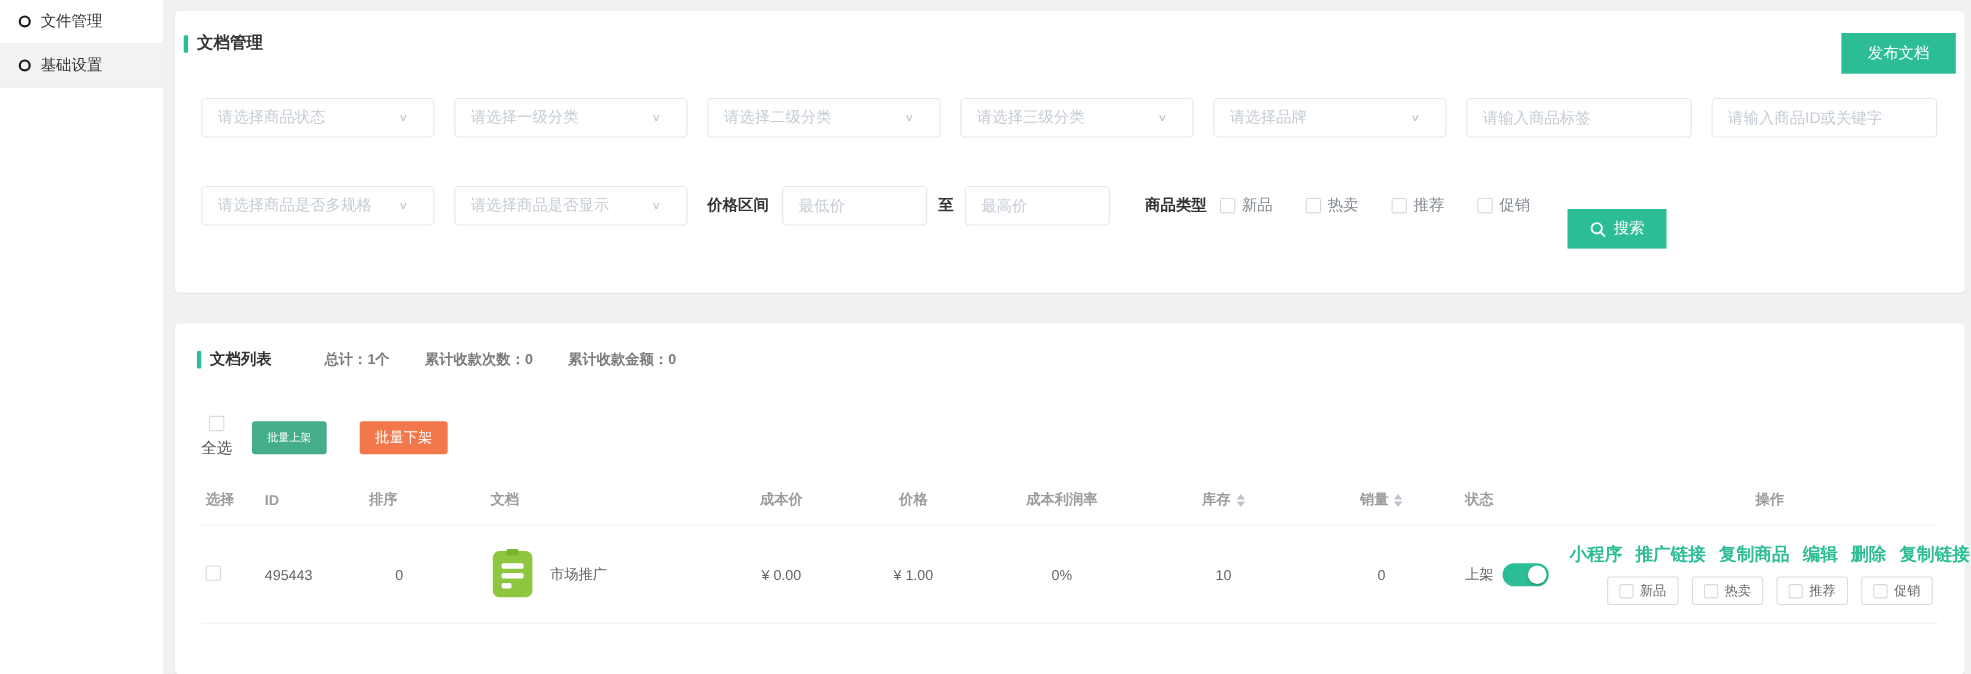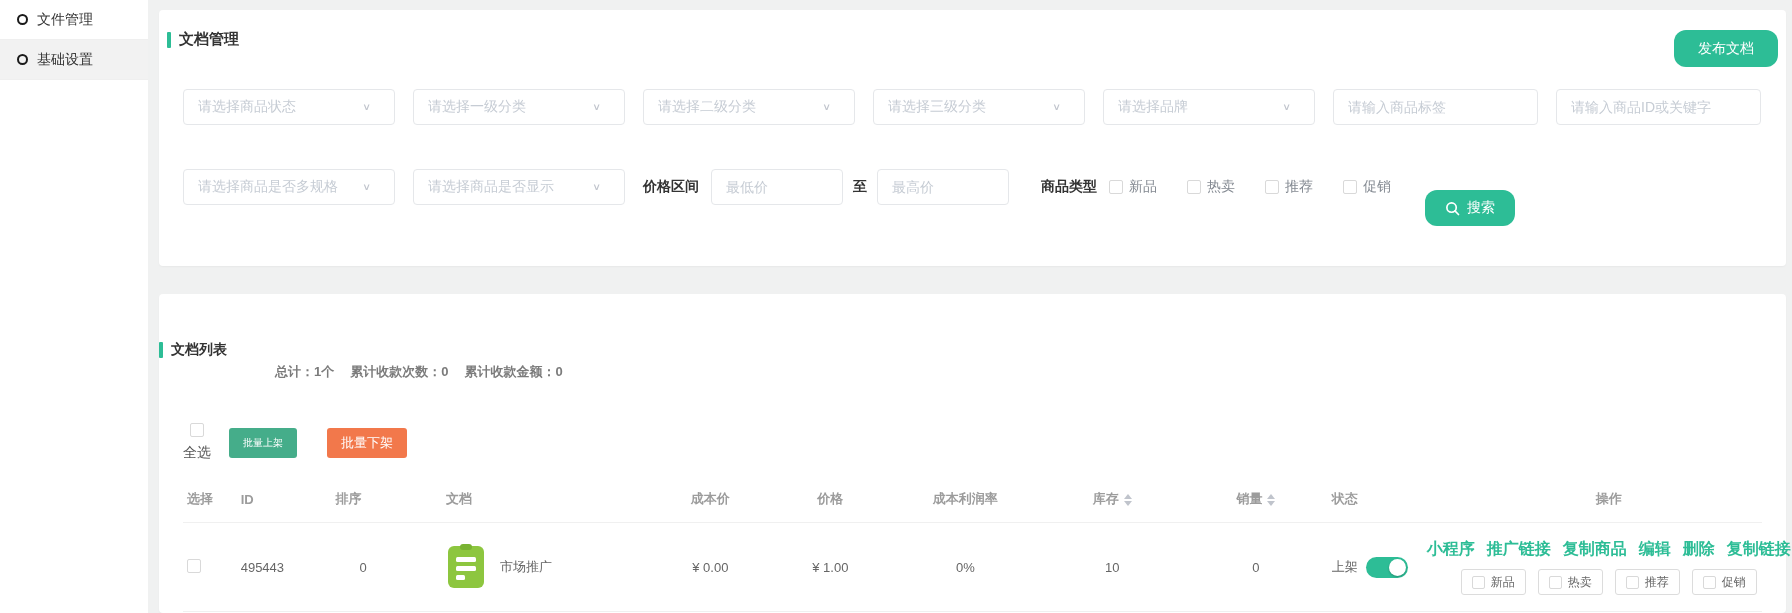--- a/index.html
+++ b/index.html
@@ -17,21 +17,21 @@
   
   .main { flex:1; padding:10px 6px 0 11px; display:flex; flex-direction:column; overflow:hidden; }
   .panel { background:#fff; border-radius:4px; box-shadow:0 1px 2px rgba(0,0,0,.04); }
   .panel-filters { padding:12px 0 40px 0; }
   .panel-list { margin-top:28px; flex:1; padding:24px 0 0 0; }
 
   .panel-head { display:flex; justify-content:space-between; align-items:flex-start; padding:8px 8px 0 8px; }
   .sec-title { display:flex; align-items:center; gap:8px; font-size:15px; font-weight:bold; color:#333; }
   .accent { width:4px; height:16px; background:#2dbd96; border-radius:1px; }
 
-  .btn { border:none; border-radius:12px; color:#fff; font-size:14px; cursor:pointer;
+  .btn { border:none; border-radius:0; color:#fff; font-size:14px; cursor:pointer;
     font-family:inherit; display:inline-flex; align-items:center; justify-content:center; }
   .btn-publish { background:#2dbd96; height:37px; padding:0 24px; }
   .btn-search { background:#2dbd96; height:36px; padding:0 20px; gap:7px; font-size:14px; }
 
   .filters-row { display:flex; align-items:center; gap:18px; padding:0 24px; margin-top:22px; }
   .sel { width:212px; height:36px; border:1px solid #e5e7ea; border-radius:4px; background:#fff;
     display:flex; align-items:center; justify-content:space-between; padding:0 23px 0 14px; cursor:pointer; }
   .sel .ph { color:#c6ccd4; font-size:14px; white-space:nowrap; overflow:hidden; }
   .chev { color:#c0c4cc; font-size:12px; transform:scaleY(.8); }
   .txt-input { height:36px; border:1px solid #e5e7ea; border-radius:4px; padding:0 14px;
@@ -39,22 +39,22 @@
   .txt-input::placeholder { color:#c6ccd4; }
   .txt-input.price { width:132px; }
   .inline-label { font-size:14px; color:#333; font-weight:bold; white-space:nowrap; }
   .plain-label { font-size:14px; color:#555; white-space:nowrap; }
   .cb { width:14px; height:14px; border:1px solid #d9d9d9; border-radius:2px; background:#fff;
     appearance:none; -webkit-appearance:none; cursor:pointer; flex:none; }
   .cb-wrap { display:flex; align-items:center; gap:6px; margin-left:12px; }
   .cb-wrap .plain-label { color:#848a92; }
 
   
-  .list-head { display:flex; align-items:center; padding:0 0; }
-  .stats { display:flex; align-items:center; gap:16px; margin-left:48px;margin-top:45px; }
+  .list-head { display:flex; align-items:flex-start; padding:0 20px; }
+  .stats { display:flex; align-items:center; gap:32px; margin-left:48px; }
   .stat { font-size:13px; font-weight:bold; color:#7b7b7b; }
 
   .batch-row { display:flex; align-items:center; gap:16px; padding:0 24px; margin-top:42px; }
   .batch-row .sel-all { display:flex; align-items:center; gap:7px; font-size:14px; color:#555;flex-direction:column; }
   .btn-batch-on  { background:#45ad8a; height:30px; padding:0 14px; font-size:10px; border-radius:3px; }
   .btn-batch-off { background:#f2784b; height:30px; padding:0 14px; font-size:13px; border-radius:3px; margin-left:14px; }
 
   table.grid { width:calc(100% - 48px); margin:18px 24px 0 24px; border-collapse:collapse; table-layout:fixed; }
   .grid th { font-size:13px; color:#9c9c9c; font-weight:bold; padding:10px 4px 14px 4px; text-align:center; white-space:nowrap; }
   .grid td { font-size:13px; color:#666; padding:16px 4px; text-align:center; border-top:1px solid #f0f0f0; border-bottom:1px solid #f0f0f0; }

